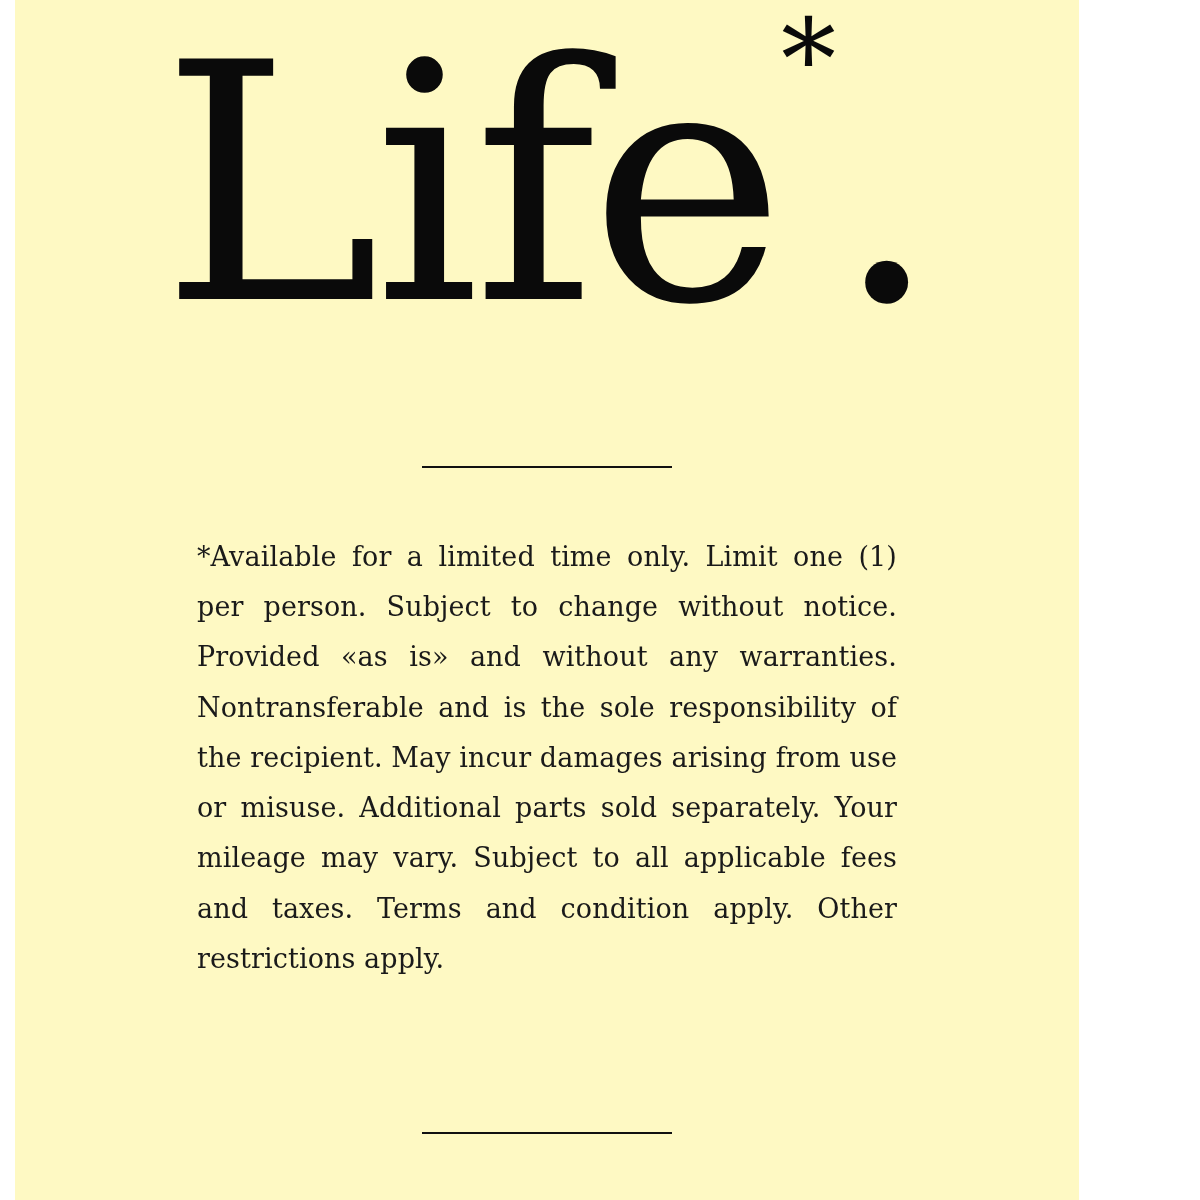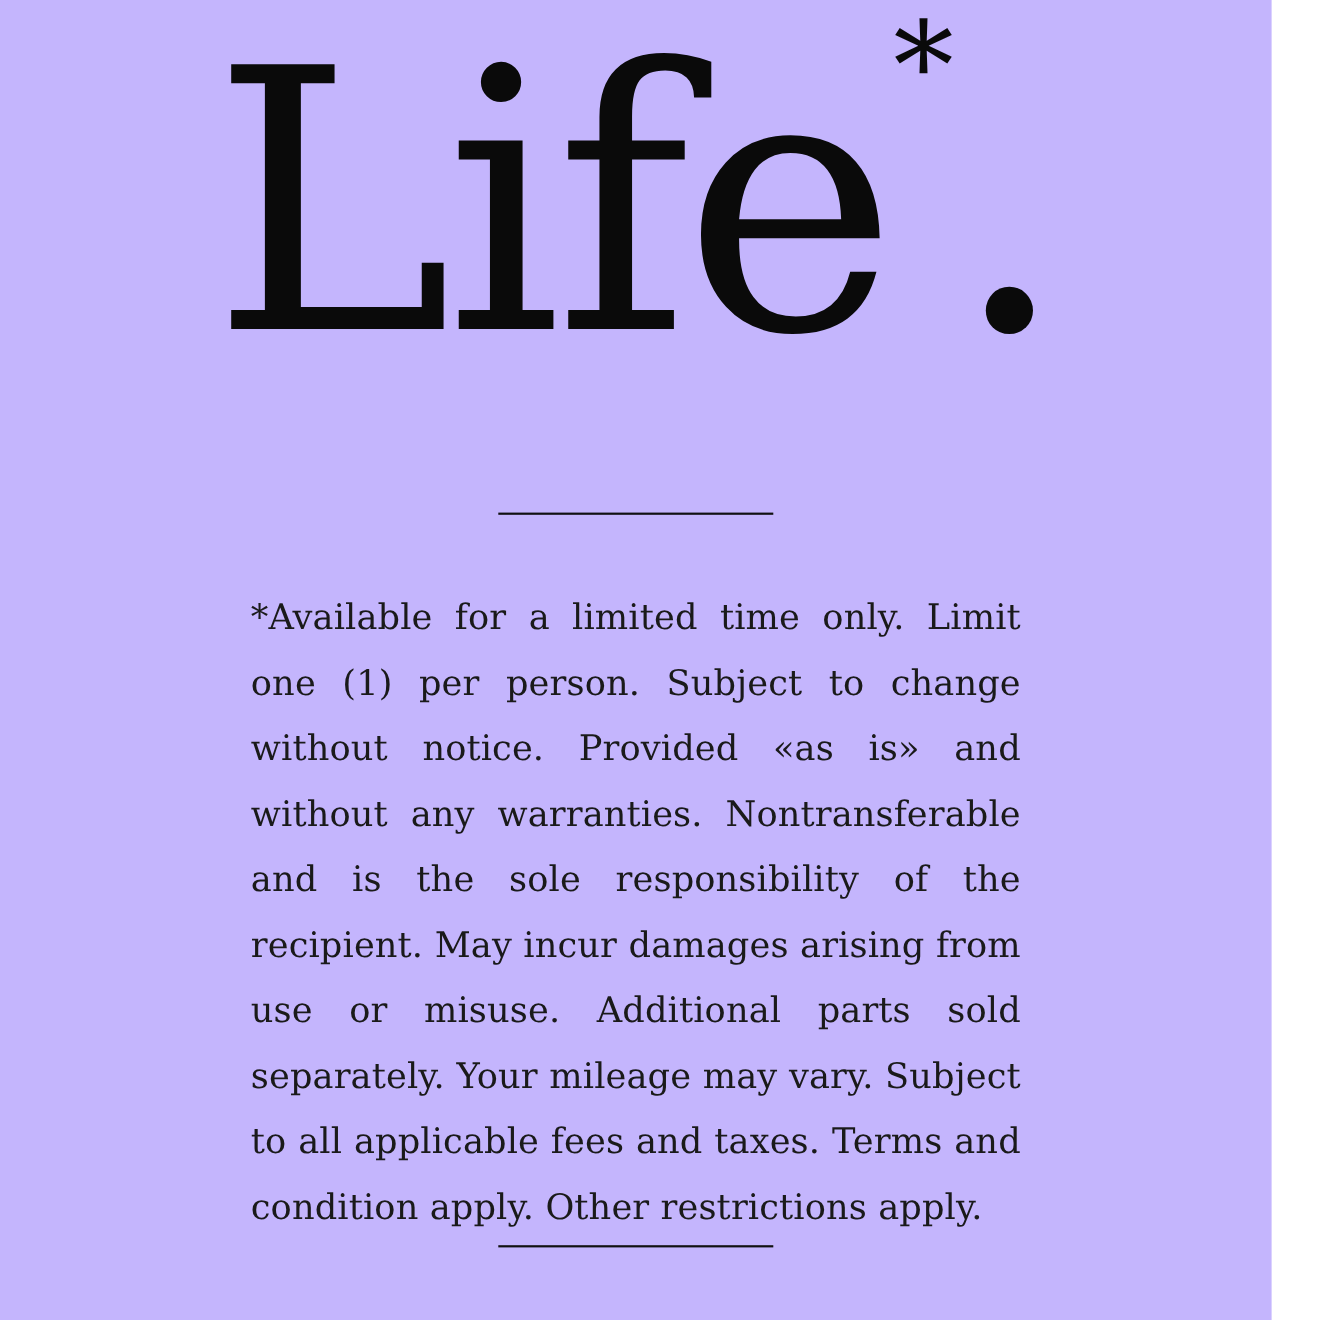--- a/index.html
+++ b/index.html
@@ -9,26 +9,27 @@
   }
   body {
     width: 1200px;
     height: 1200px;
     font-family: "Liberation Serif", serif;
     color: #111111;
     overflow: hidden;
   }
   .poster {
     position: relative;
-    width: 1156px;
+    width: 1064px;
     height: 1200px;
-    background: #c4b5fd;
+    background: #fef9c3;
     display: flex;
     flex-direction: column;
     align-items: center;
+    margin-left: 15px;
   }
   .headline-wrap {
     width: 100%;
     text-align: center;
     margin-top: 6px;
     height: 360px;
     display: flex;
     align-items: center;
     justify-content: center;
   }
@@ -55,21 +56,21 @@
   .rule-top {
     width: 250px;
     height: 2px;
     background: #111111;
     margin-top: 100px;
   }
   .fineprint {
     width: 700px;
     margin-top: 64px;
     font-family: "DejaVu Serif", "Liberation Serif", serif;
-    font-size: 32px;
+    font-size: 27px;
     line-height: 1.86;
     text-align: justify;
     text-justify: inter-word;
     color: #1a1a1a;
     letter-spacing: 0.1px;
   }
   .rule-bottom {
     width: 250px;
     height: 2px;
     background: #111111;

